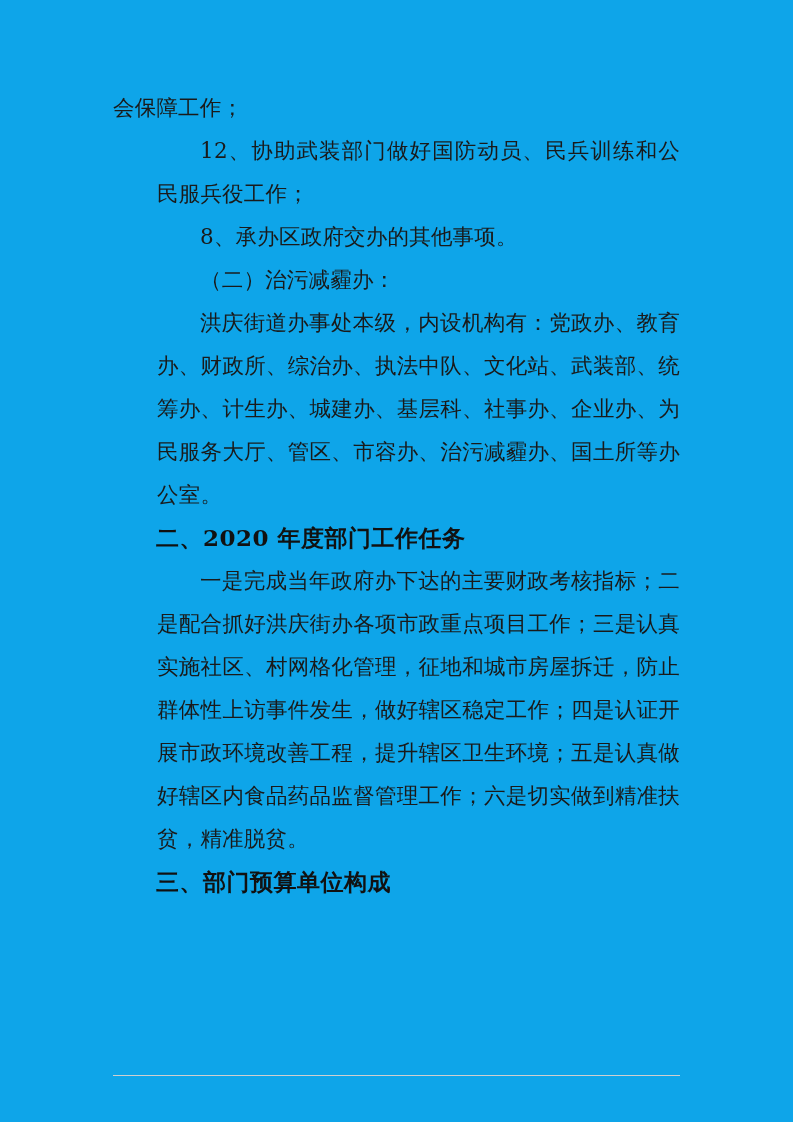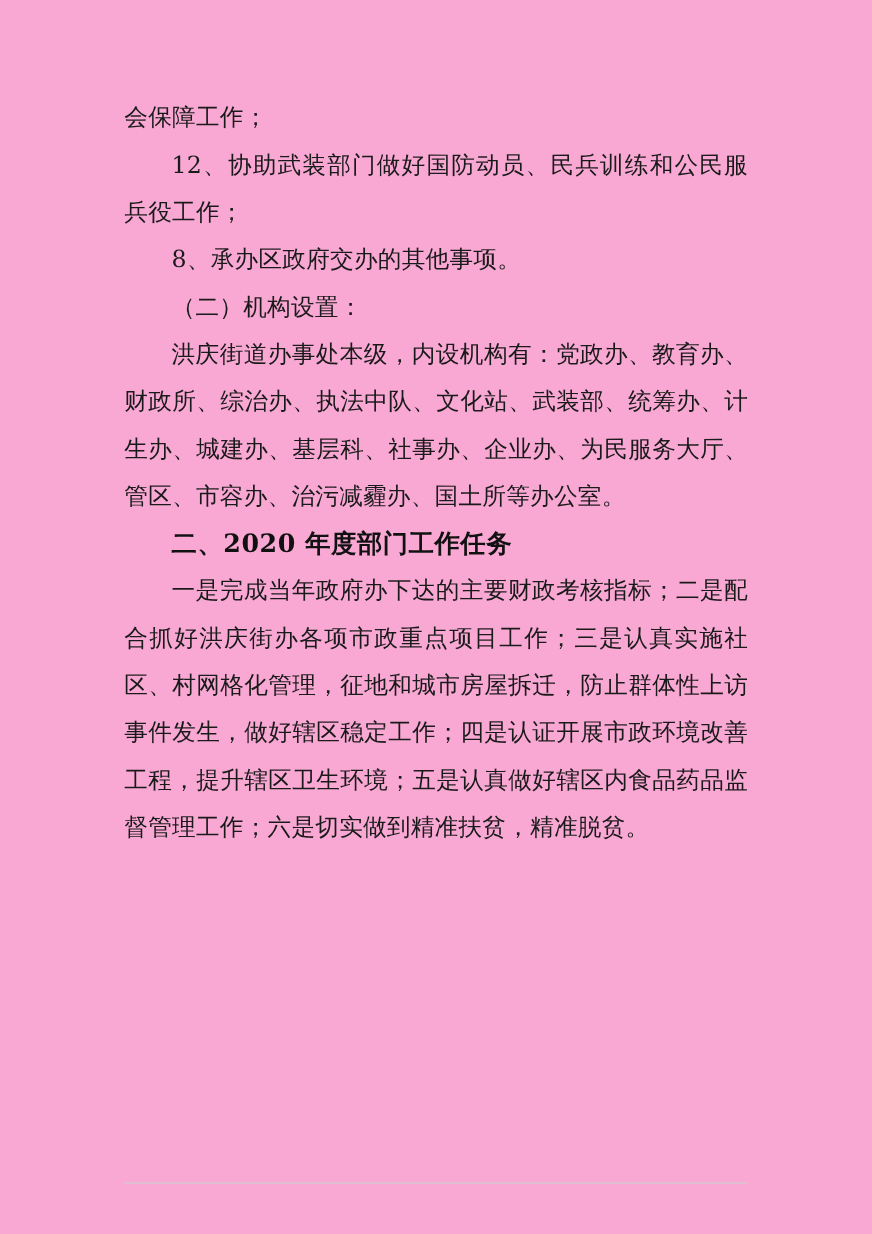--- a/index.html
+++ b/index.html
@@ -4,21 +4,21 @@
 <style>
   html, body {
     margin: 0;
     padding: 0;
     background: #ffffff;
   }
   .page {
     position: relative;
     width: 793px;
     height: 1122px;
-    background: #f9a8d4;
+    background: #0ea5e9;
     box-sizing: border-box;
     overflow: hidden;
   }
   .content {
     position: absolute;
     left: 113px;
     top: 86px;
     width: 567px;
   }
   .para {
@@ -27,20 +27,21 @@
     line-height: 43px;
     color: #1a1a1a;
     text-align: justify;
     text-justify: inter-ideograph;
     letter-spacing: 0.2px;
     margin: 0;
     white-space: pre-wrap;
   }
   .para.indent {
     text-indent: 43px;
+    margin-left: 44px;
   }
   .heading {
     font-family: "DejaVu Serif", "Liberation Serif", serif;
     font-size: 23px;
     line-height: 43px;
     color: #111111;
     font-weight: bold;
     margin: 0;
     text-indent: 43px;
     letter-spacing: 0.5px;
@@ -59,26 +60,27 @@
 <div class="page">
   <div class="content">
 
     <p class="para">会保障工作；</p>
 
     <p class="para indent">12、协助武装部门做好国防动员、民兵训练和公民服兵役工作；</p>
 
 
     <p class="para indent">8、承办区政府交办的其他事项。</p>
 
-    <p class="para indent">（二）机构设置：</p>
+    <p class="para indent">（二）治污减霾办：</p>
 
     <p class="para indent">洪庆街道办事处本级，内设机构有：党政办、教育办、财政所、综治办、执法中队、文化站、武装部、统筹办、计生办、城建办、基层科、社事办、企业办、为民服务大厅、管区、市容办、治污减霾办、国土所等办公室。</p>
 
     <p class="heading">二、2020 年度部门工作任务</p>
 
     <p class="para indent">一是完成当年政府办下达的主要财政考核指标；二是配合抓好洪庆街办各项市政重点项目工作；三是认真实施社区、村网格化管理，征地和城市房屋拆迁，防止群体性上访事件发生，做好辖区稳定工作；四是认证开展市政环境改善工程，提升辖区卫生环境；五是认真做好辖区内食品药品监督管理工作；六是切实做到精准扶贫，精准脱贫。</p>
 
+    <p class="heading">三、部门预算单位构成</p>
 
 
   </div>
 
   <div class="footer-rule"></div>
 </div>
 
 </body></html>

